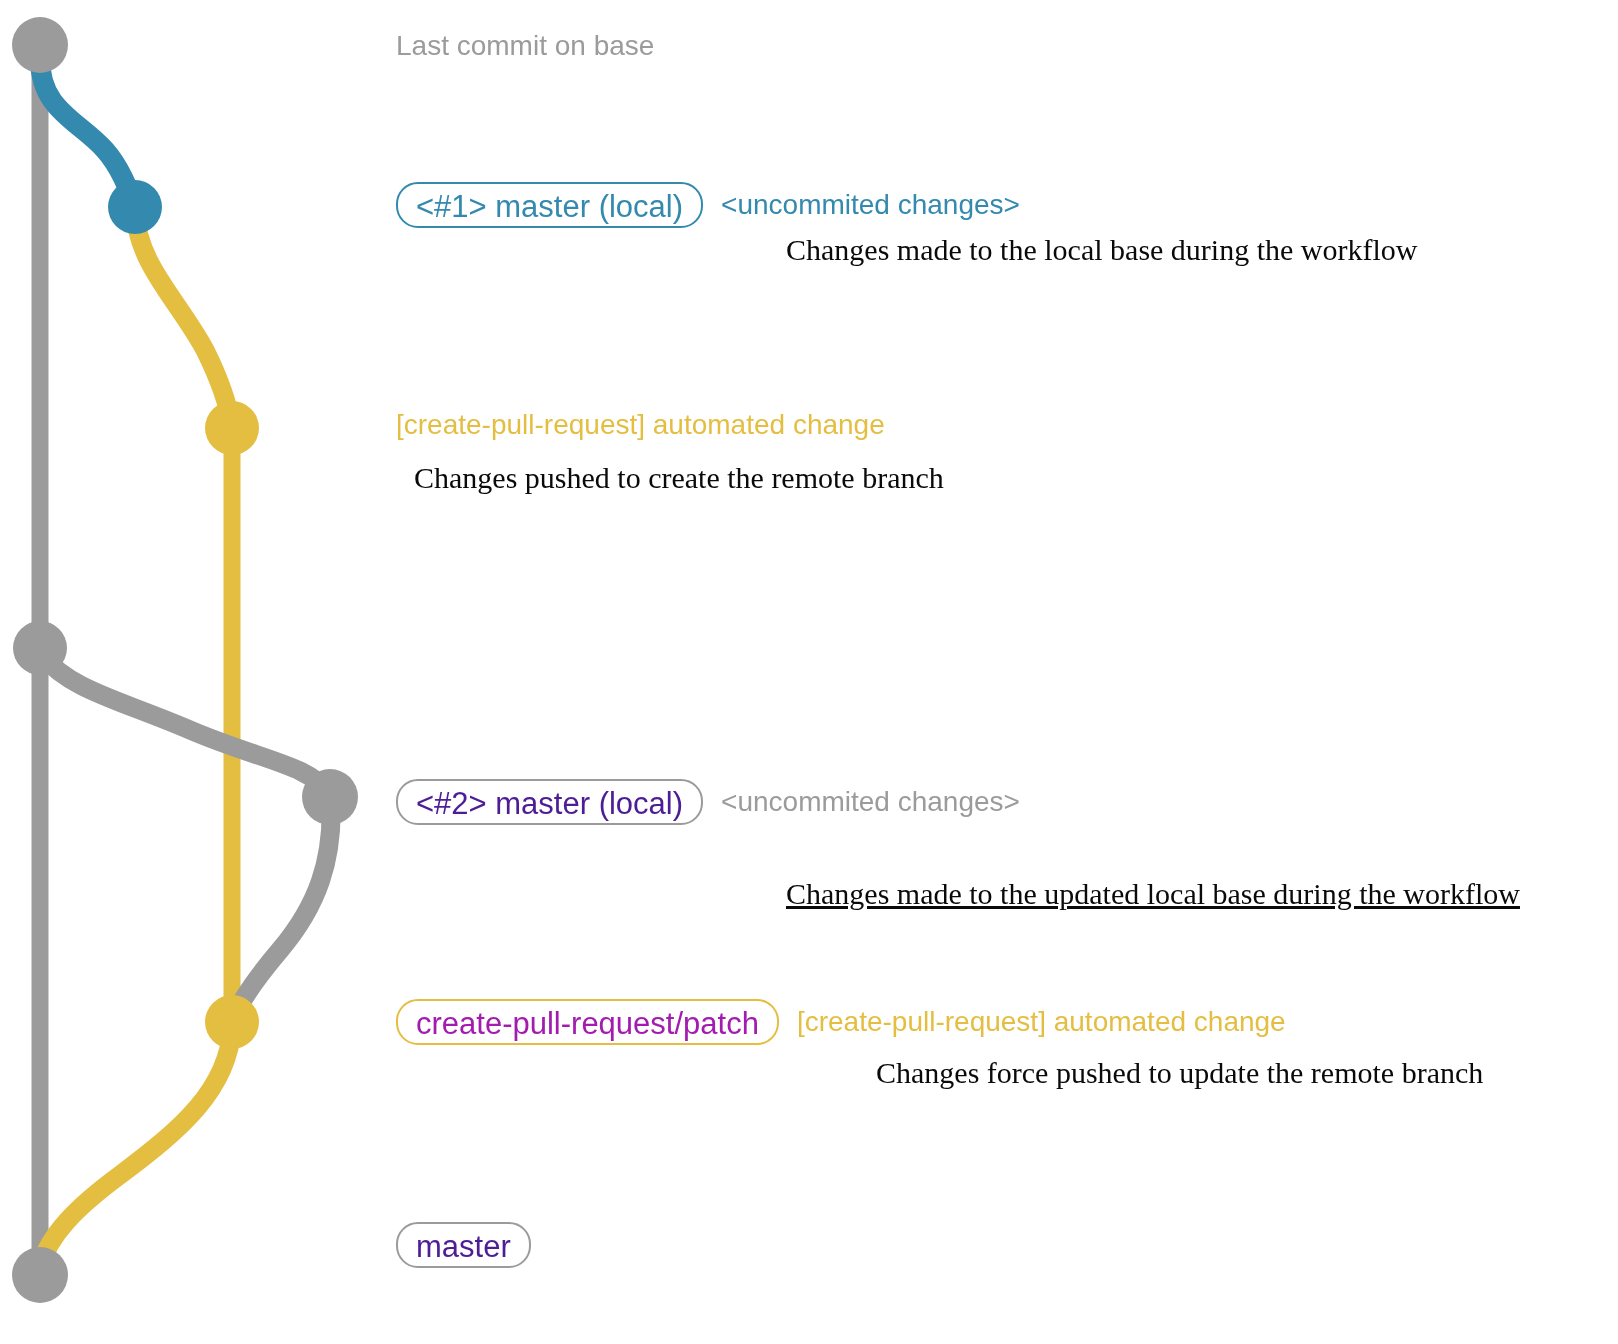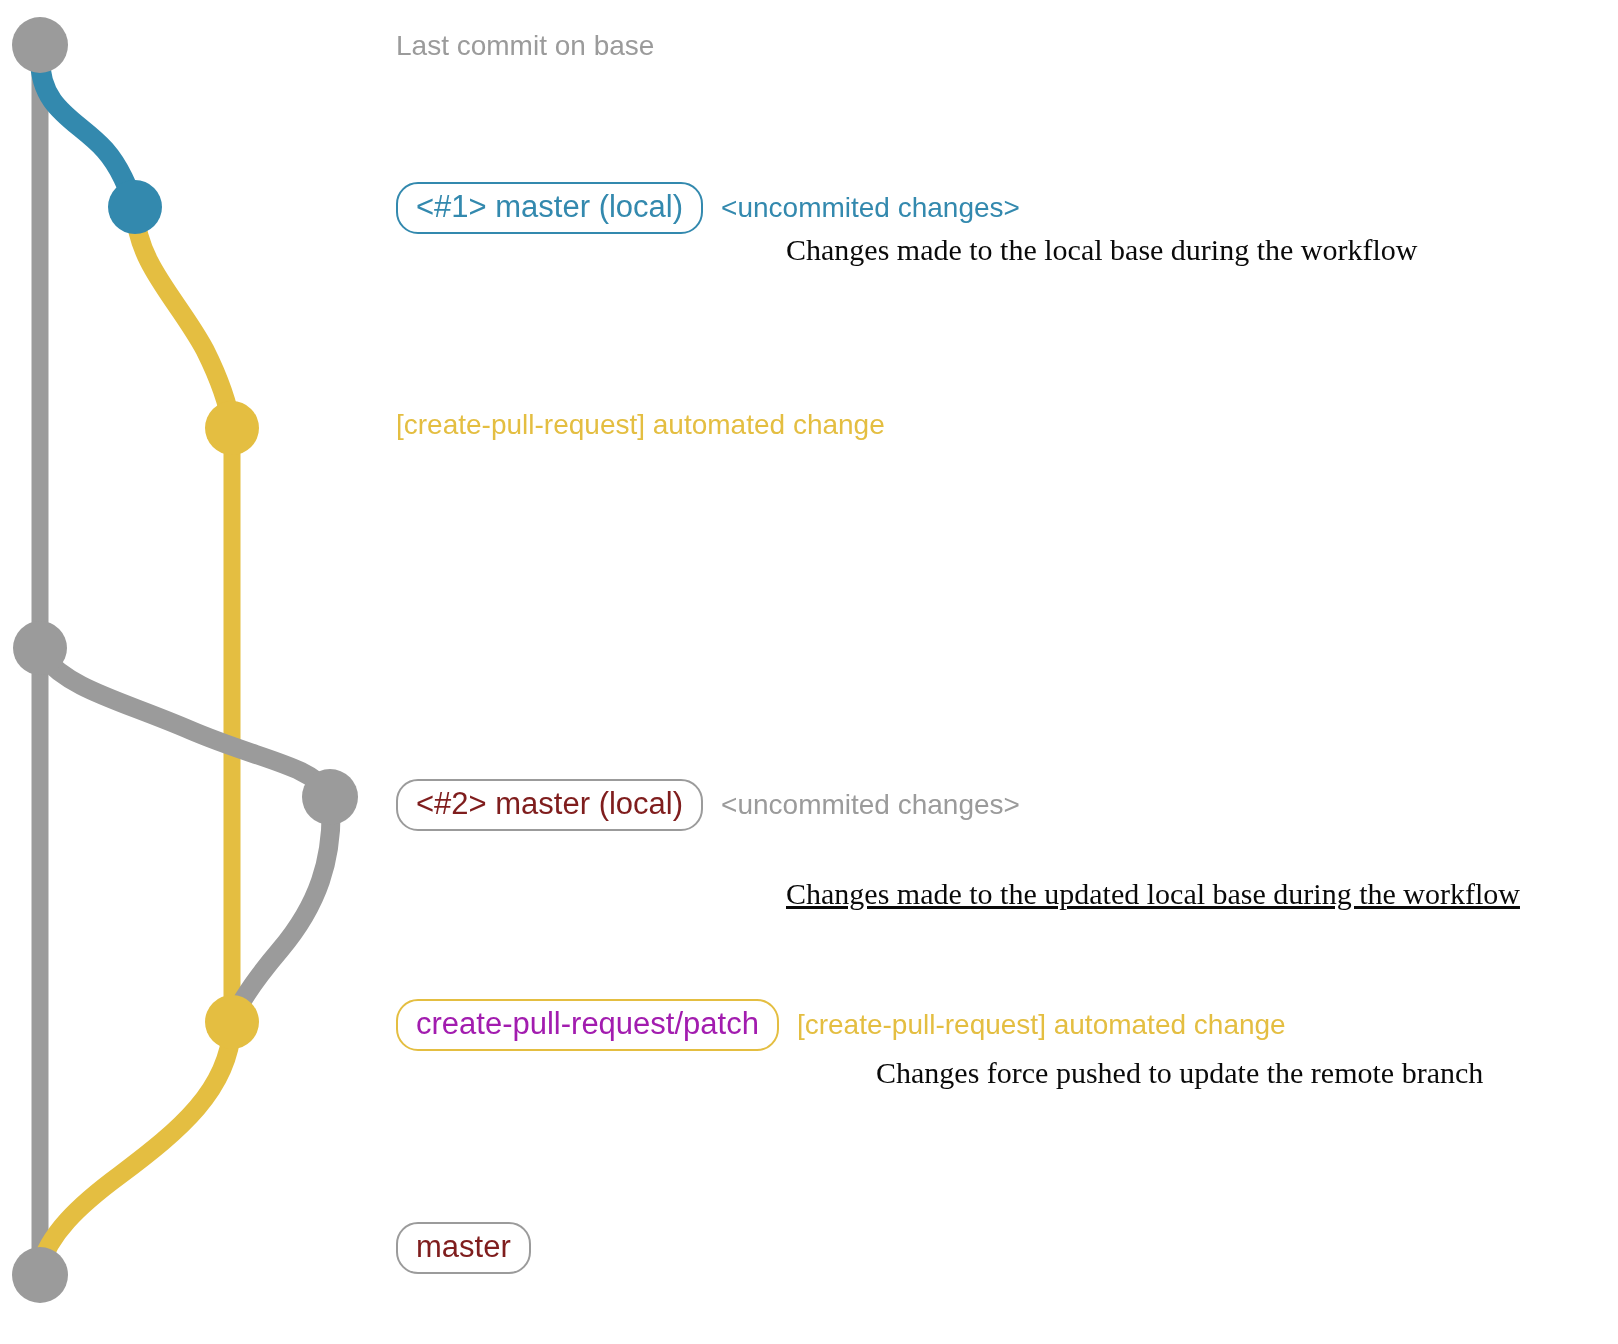--- a/index.html
+++ b/index.html
@@ -28,30 +28,30 @@
   }
   .row {
     position: absolute;
     display: flex;
     align-items: center;
   }
   .pill {
     display: inline-block;
     border: 2px solid #9b9b9b;
     border-radius: 22px;
-    padding: 7px 18px 9px 18px;
+    padding: 7px 18px 3px 18px;
     font-size: 31px;
     line-height: 1.02;
     color: #9b9b9b;
     white-space: nowrap;
     background: #ffffff;
   }
   .pill.blue   { border-color: #3389ae; color: #3389ae; }
   .pill.yellow { border-color: #e4be41; color: #a21caf; }
-  .pill.gray   { border-color: #9b9b9b; color: #7f1d1d; }
+  .pill.gray   { border-color: #9b9b9b; color: #4c1d95; }
 
   .headline {
     font-size: 28px;
     line-height: 1.05;
     white-space: nowrap;
     color: #9b9b9b;
   }
   .headline.blue   { color: #3389ae; }
   .headline.yellow { color: #e4be41; }
   .headline.gray   { color: #9b9b9b; }
@@ -115,20 +115,21 @@
 
   <div class="row" id="row-local-1">
     <span class="pill blue">&lt;#1&gt; master (local)</span>
     <span class="headline blue spaced">&lt;uncommited changes&gt;</span>
   </div>
   <div class="subtext" id="sub-local-1">Changes made to the local base during the workflow</div>
 
   <div class="row" id="row-auto-change-1">
     <span class="headline yellow">[create-pull-request] automated change</span>
   </div>
+  <div class="subtext" id="sub-auto-change-1">Changes pushed to create the remote branch</div>
 
 
   <div class="row" id="row-local-2">
     <span class="pill gray">&lt;#2&gt; master (local)</span>
     <span class="headline gray spaced">&lt;uncommited changes&gt;</span>
   </div>
   <div class="subtext" id="sub-local-2">Changes made to the updated local base during the workflow</div>
 
   <div class="row" id="row-patch">
     <span class="pill yellow">create-pull-request/patch</span>

